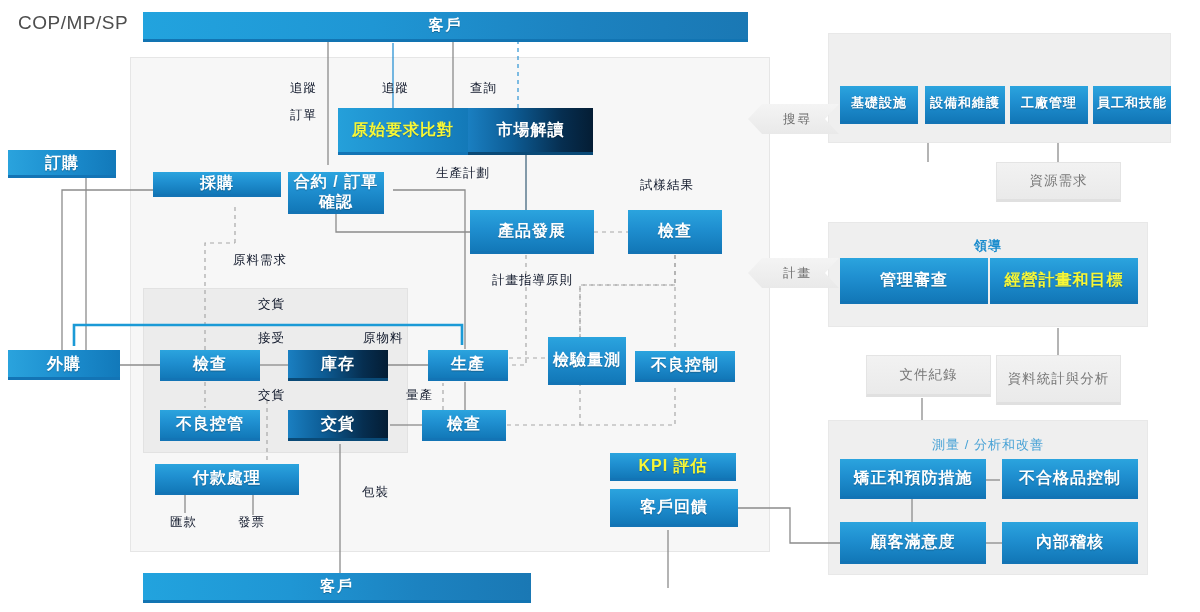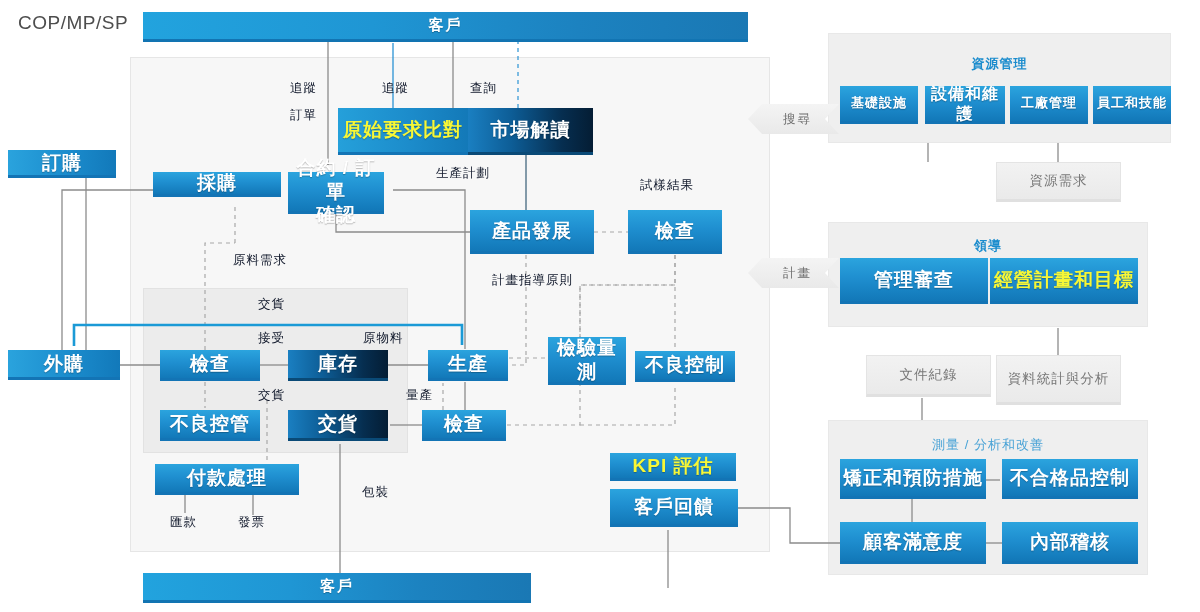--- a/index.html
+++ b/index.html
@@ -30,21 +30,21 @@
     border:1px solid #e8e8e8;
   }
 
   
   .box{
     display:flex;
     align-items:center;
     justify-content:center;
     text-align:center;
     color:#ffffff;
-    font-size:19px;
+    font-size:16px;
     font-weight:bold;
     letter-spacing:1px;
     line-height:1.25;
     border-bottom:3px solid #1374b5;
     background:linear-gradient(to bottom,#2ba4de 0%,#1f8fd0 45%,#1278b8 100%);
     text-shadow:0 1px 1px rgba(0,0,0,.25);
   }
   .box.dark{
     background:linear-gradient(to right,#1a7fc1 0%,#0d5d96 35%,#062e50 75%,#041d34 100%);
     border-bottom-color:#0a4a77;
@@ -270,23 +270,22 @@
   <div class="abs lbl" style="left:363px;top:330px;">原物料</div>
   <div class="abs lbl" style="left:258px;top:387px;">交貨</div>
   <div class="abs lbl" style="left:406px;top:387px;">量產</div>
   <div class="abs lbl" style="left:362px;top:484px;">包裝</div>
   <div class="abs lbl" style="left:170px;top:514px;">匯款</div>
   <div class="abs lbl" style="left:238px;top:514px;">發票</div>
 
   <div class="chev" style="left:748px;top:104px;width:83px;height:30px;">搜尋</div>
   <div class="chev" style="left:748px;top:258px;width:83px;height:30px;">計畫</div>
 
-  <div class="abs panel-title" style="left:828px;top:55px;width:343px;">資源管理</div>
   <div class="abs box" style="left:840px;top:86px;width:78px;height:38px;font-size:13px;">基礎設施</div>
-  <div class="abs box" style="left:925px;top:86px;width:80px;height:38px;font-size:16px;">設備和維護</div>
+  <div class="abs box" style="left:925px;top:86px;width:80px;height:38px;font-size:13px;">設備和維護</div>
   <div class="abs box" style="left:1010px;top:86px;width:78px;height:38px;font-size:13px;">工廠管理</div>
   <div class="abs box" style="left:1093px;top:86px;width:78px;height:38px;font-size:13px;">員工和技能</div>
 
   <div class="abs softbox" style="left:996px;top:162px;width:125px;height:40px;">資源需求</div>
 
   <div class="abs panel-title" style="left:828px;top:237px;width:320px;">領導</div>
   <div class="abs box" style="left:840px;top:258px;width:148px;height:46px;">管理審查</div>
   <div class="abs box yellow" style="left:990px;top:258px;width:148px;height:46px;">經營計畫和目標</div>
 
   <div class="abs softbox" style="left:866px;top:355px;width:125px;height:42px;">文件紀錄</div>

